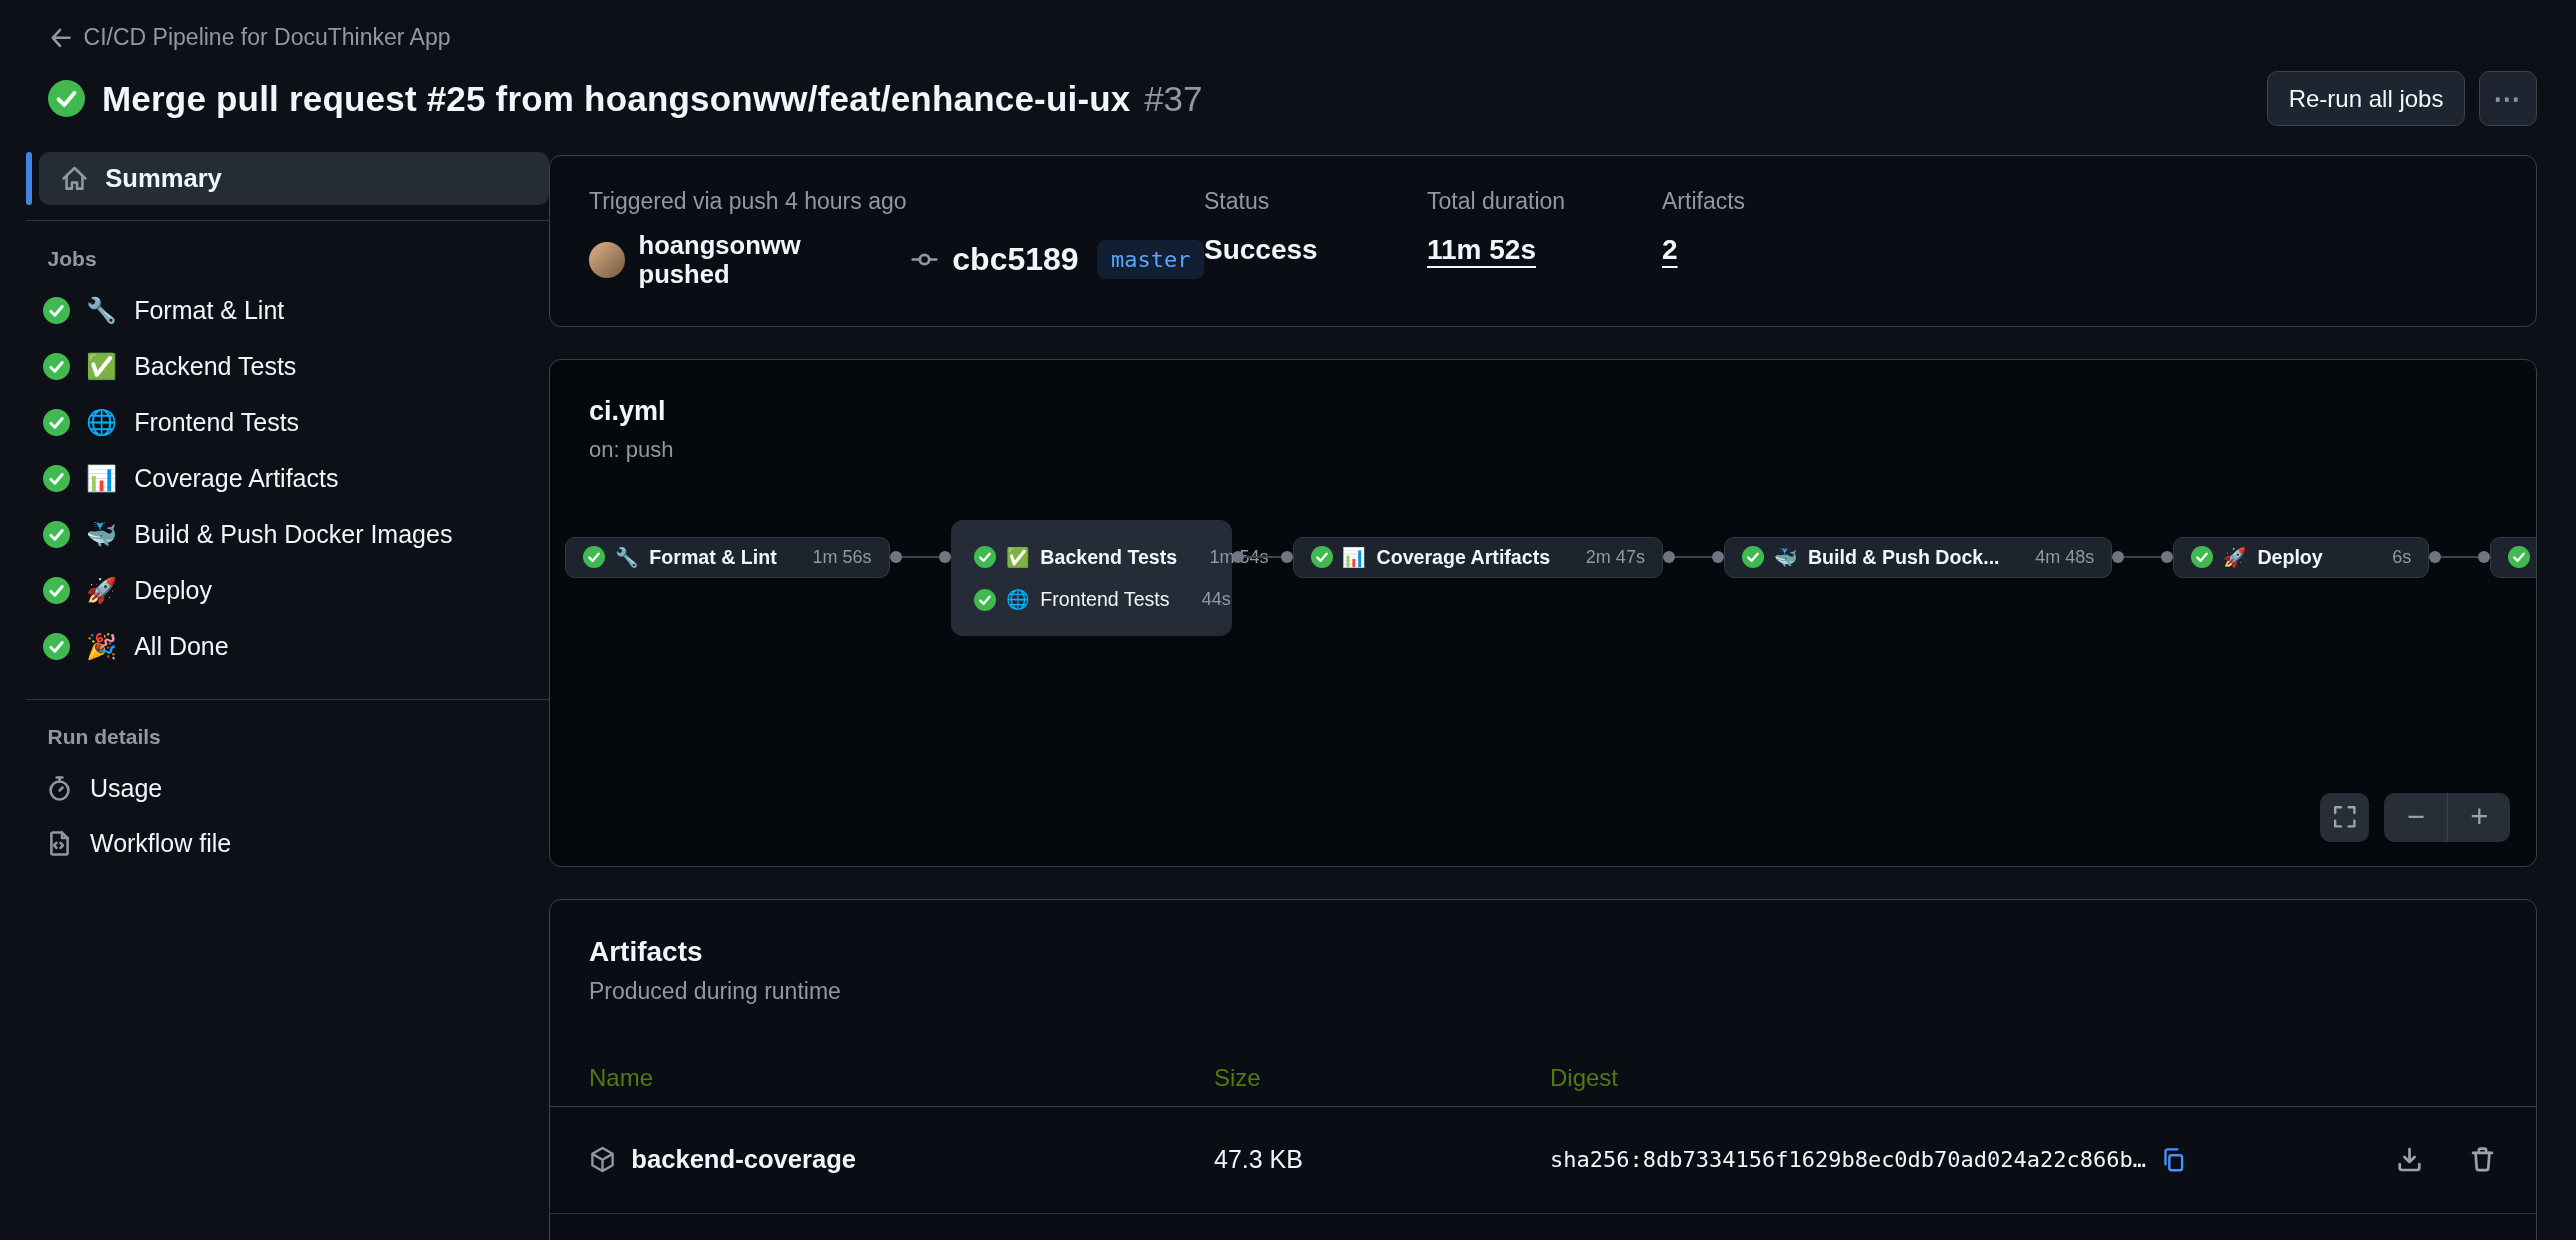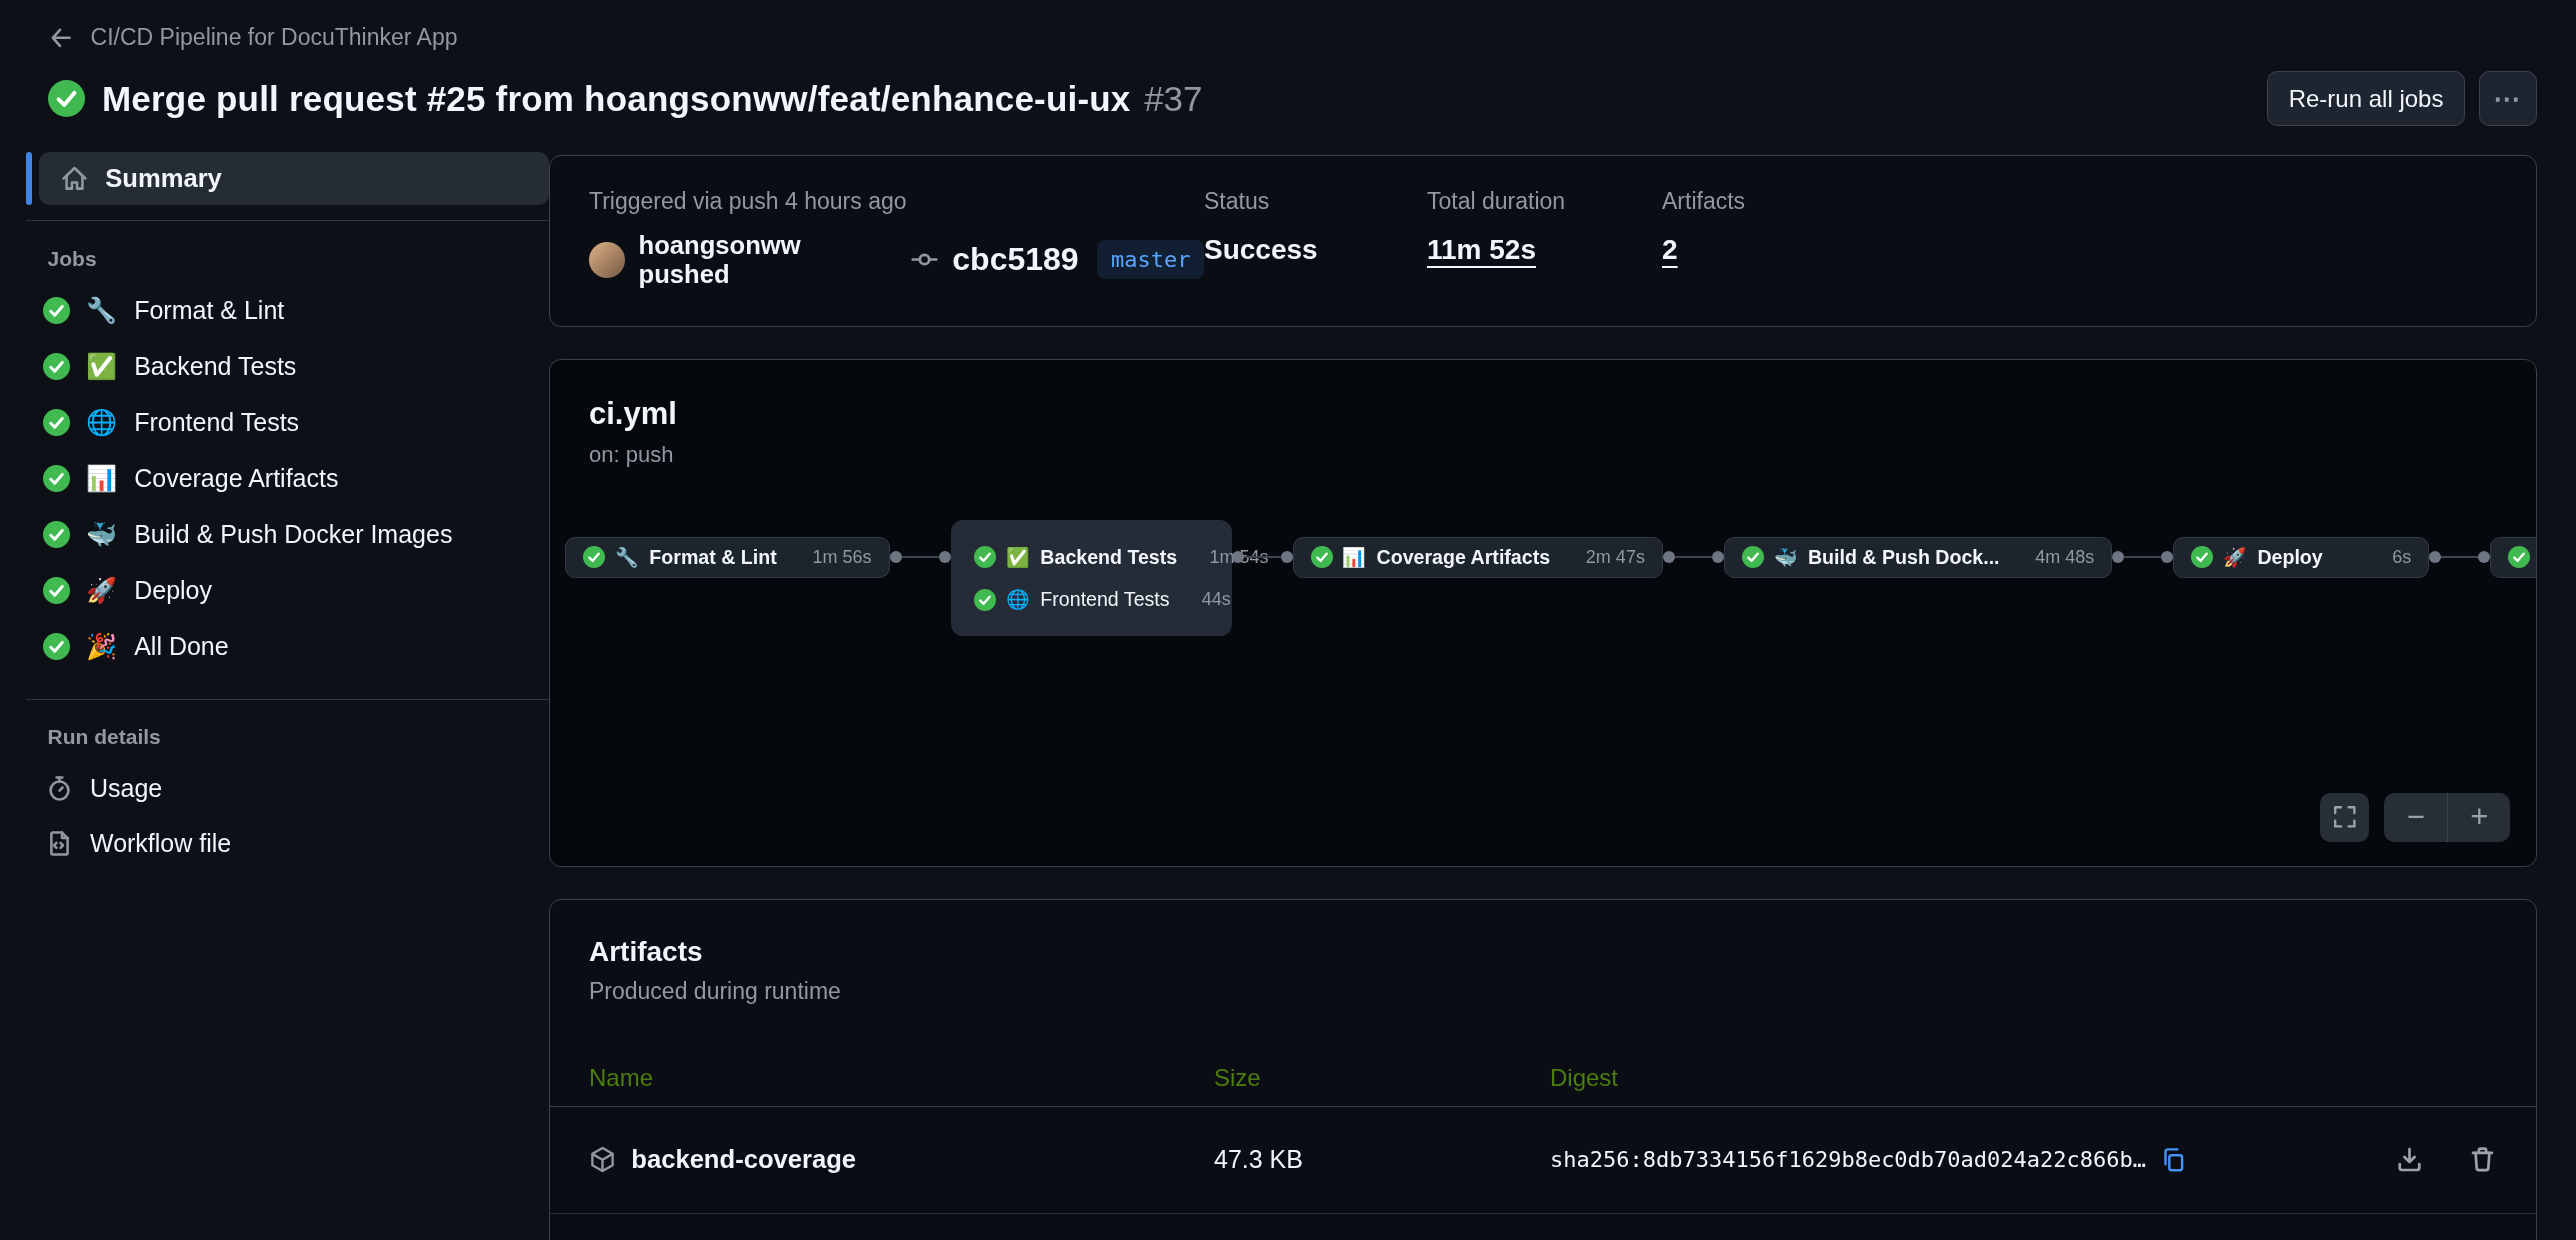--- a/index.html
+++ b/index.html
@@ -6,21 +6,21 @@
   html,body { width:2576px; height:1240px; overflow:hidden; }
   body {
     background:#0d1117;
     color:#f0f6fc;
     font-family:"Liberation Sans", sans-serif;
   }
   svg { display:block; }
 
   
   .header { padding:24px 39px 0 48px; }
-  .breadcrumb-row { display:flex; align-items:center; gap:17px; font-size:23px; color:#9198a1; }
+  .breadcrumb-row { display:flex; align-items:center; gap:10px; font-size:23px; color:#9198a1; }
   .title-row { display:flex; align-items:center; margin-top:20.4px; }
   .title-check { width:37px; height:37px; margin-right:17px; flex:0 0 auto; }
   .run-title { font-size:35px; font-weight:700; letter-spacing:0.2px; }
   .run-number { font-size:35px; font-weight:500; color:#9198a1; margin-left:13.6px; }
   .header-actions { margin-left:auto; display:flex; gap:13.6px; }
   .btn {
     background:#1f2530; border:1.7px solid #3d444d; border-radius:10.2px;
     color:#f0f6fc; font-size:24px; font-weight:500; height:55px;
     display:flex; align-items:center; justify-content:center; cursor:pointer;
     font-family:"Liberation Sans", sans-serif;
@@ -71,21 +71,21 @@
   .commit-icon { color:#9198a1; margin-left:12px; }
   .commit-sha { font-size:32px; font-weight:600; text-underline-offset:6.8px; cursor:pointer; }
   .branch-badge {
     font-family:"DejaVu Sans Mono", monospace; font-size:22px; color:#58a6ff;
     background:rgba(65,132,228,0.15); border-radius:8.5px; padding:6.8px 13.6px; margin-left:5.1px; cursor:pointer;
   }
 
   
   .graph-card { margin-top:32px; height:508px; position:relative; background:#05080d; overflow:hidden; }
   .graph-head { padding:36px 39px 0 39px; }
-  .graph-file { font-size:31px; font-weight:700; }
+  .graph-file { font-size:27px; font-weight:700; }
   .graph-trigger { margin-top:10.2px; font-size:22px; color:#9198a1; }
   .pipeline { position:absolute; top:160px; left:15.3px; right:0; display:flex; align-items:flex-start; }
   .stage-single, .connector { margin-top:17px; }
   .node {
     height:41px; background:#1e242e; border:1.7px solid #343b46; border-radius:10.2px;
     display:flex; align-items:center; padding:0 17px; gap:10.2px; cursor:pointer;
   }
   .node-label { font-size:19.6px; font-weight:700; white-space:nowrap; }
   .node-duration { font-size:18px; color:#9198a1; margin-left:25.6px; white-space:nowrap; }
   .group-box { background:#262c37; border-radius:12px; padding:17px 13.6px 15.3px 13.6px; display:flex; flex-direction:column; gap:1.7px; }

